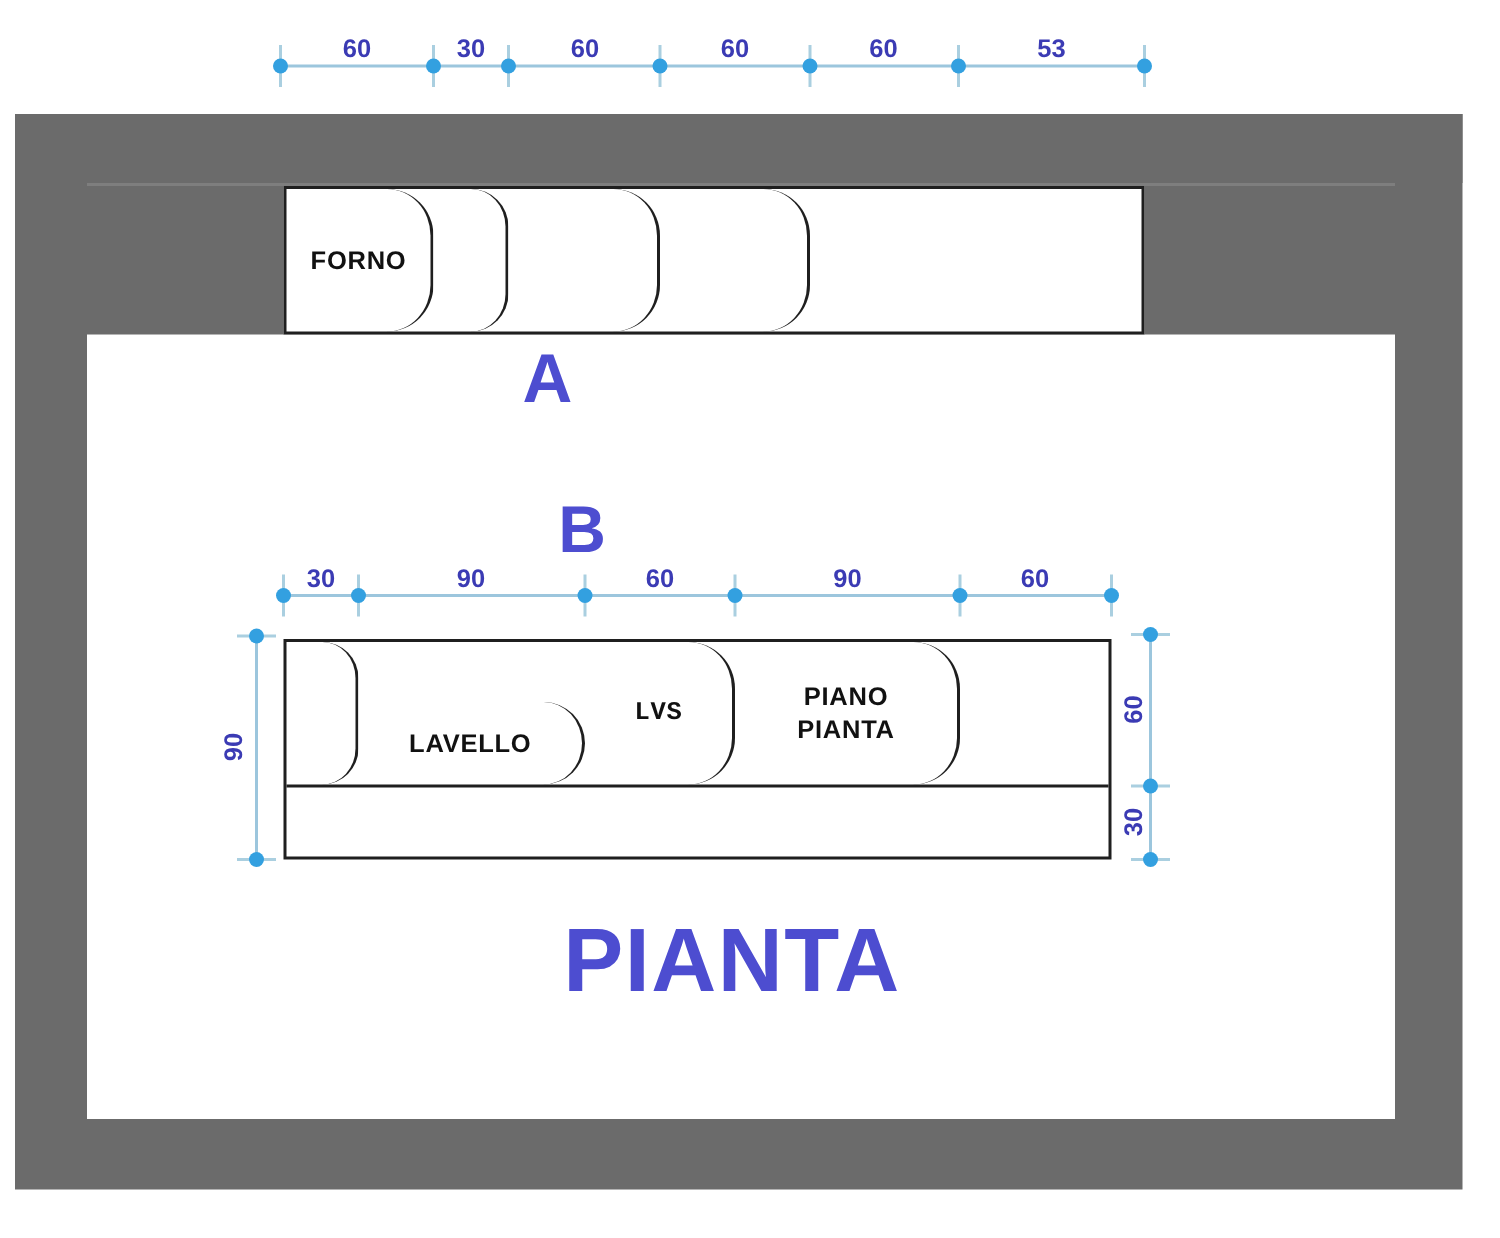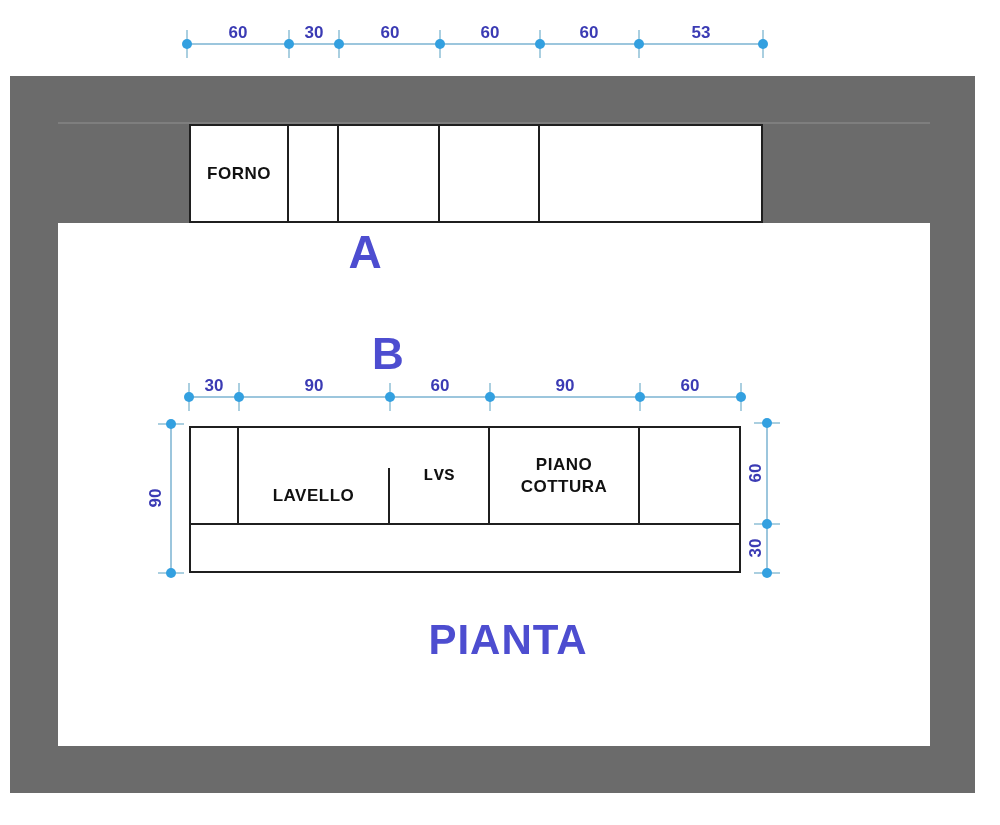--- a/index.html
+++ b/index.html
@@ -11,20 +11,21 @@
   .abs { position:absolute; }
   .wall { background:#6b6b6b; }
   .counter-strip { background:#6b6b6b; border-top:2px solid #7e7e7e; }
 
   .cab-row {
     background:#ffffff; border:2px solid #1f1f1f; display:flex; align-items:stretch;
   }
   .cab-cell {
     border-right:2px solid #1f1f1f; display:flex; align-items:center; justify-content:center;
     flex:0 0 auto;
+    border-radius:31px;
   }
   .cab-cell:last-child { border-right:none; flex:1 1 auto; }
   .cab-label {
     font-weight:bold; font-size:17px; color:#111111; text-align:center;
     line-height:1.25; letter-spacing:0.5px;
   }
   .island {
     background:#ffffff; border:2px solid #1f1f1f; display:flex; flex-direction:column;
   }
   .island-top { display:flex; height:95px; }
@@ -122,21 +123,21 @@
       <div class="cab-cell" style="width:48px;">
         <span class="cab-label"></span>
       </div>
       <div class="cab-cell" style="width:151px;margin-top:40px;">
         <span class="cab-label">LAVELLO</span>
       </div>
       <div class="cab-cell" style="width:100px;font-family:Liberation Mono, monospace;">
         <span class="cab-label">LVS</span>
       </div>
       <div class="cab-cell" style="width:150px;">
-        <span class="cab-label" style="max-width:100px;">PIANO COTTURA</span>
+        <span class="cab-label" style="max-width:100px;">PIANO PIANTA</span>
       </div>
       <div class="cab-cell">
         <span class="cab-label"></span>
       </div>
     </div>
     <div class="island-bottom"></div>
   </div>
 
   <div class="abs dim-line" style="left:170px; top:424px; width:2px; height:149px;"></div>
   <div class="abs htick" style="left:158px; top:423px;"></div>
@@ -148,15 +149,15 @@
   <div class="abs dim-line" style="left:766px; top:423px; width:2px; height:150px;"></div>
   <div class="abs htick" style="left:754px; top:422px;"></div>
   <div class="abs htick" style="left:754px; top:523px;"></div>
   <div class="abs htick" style="left:754px; top:572px;"></div>
   <div class="abs dot" style="left:762px; top:418px;"></div>
   <div class="abs dot" style="left:762px; top:519px;"></div>
   <div class="abs dot" style="left:762px; top:568px;"></div>
   <span class="abs dim-num vert" style="left:756px; top:473px;">60</span>
   <span class="abs dim-num vert" style="left:756px; top:548px;">30</span>
 
-  <span class="abs big-label" style="left:508px; top:640px; font-size:42px; letter-spacing:1px;">PIANTA</span>
+  <span class="abs big-label" style="left:488px; top:640px; font-size:60px; letter-spacing:1px;">PIANTA</span>
 
 </div>
 
 </body></html>

